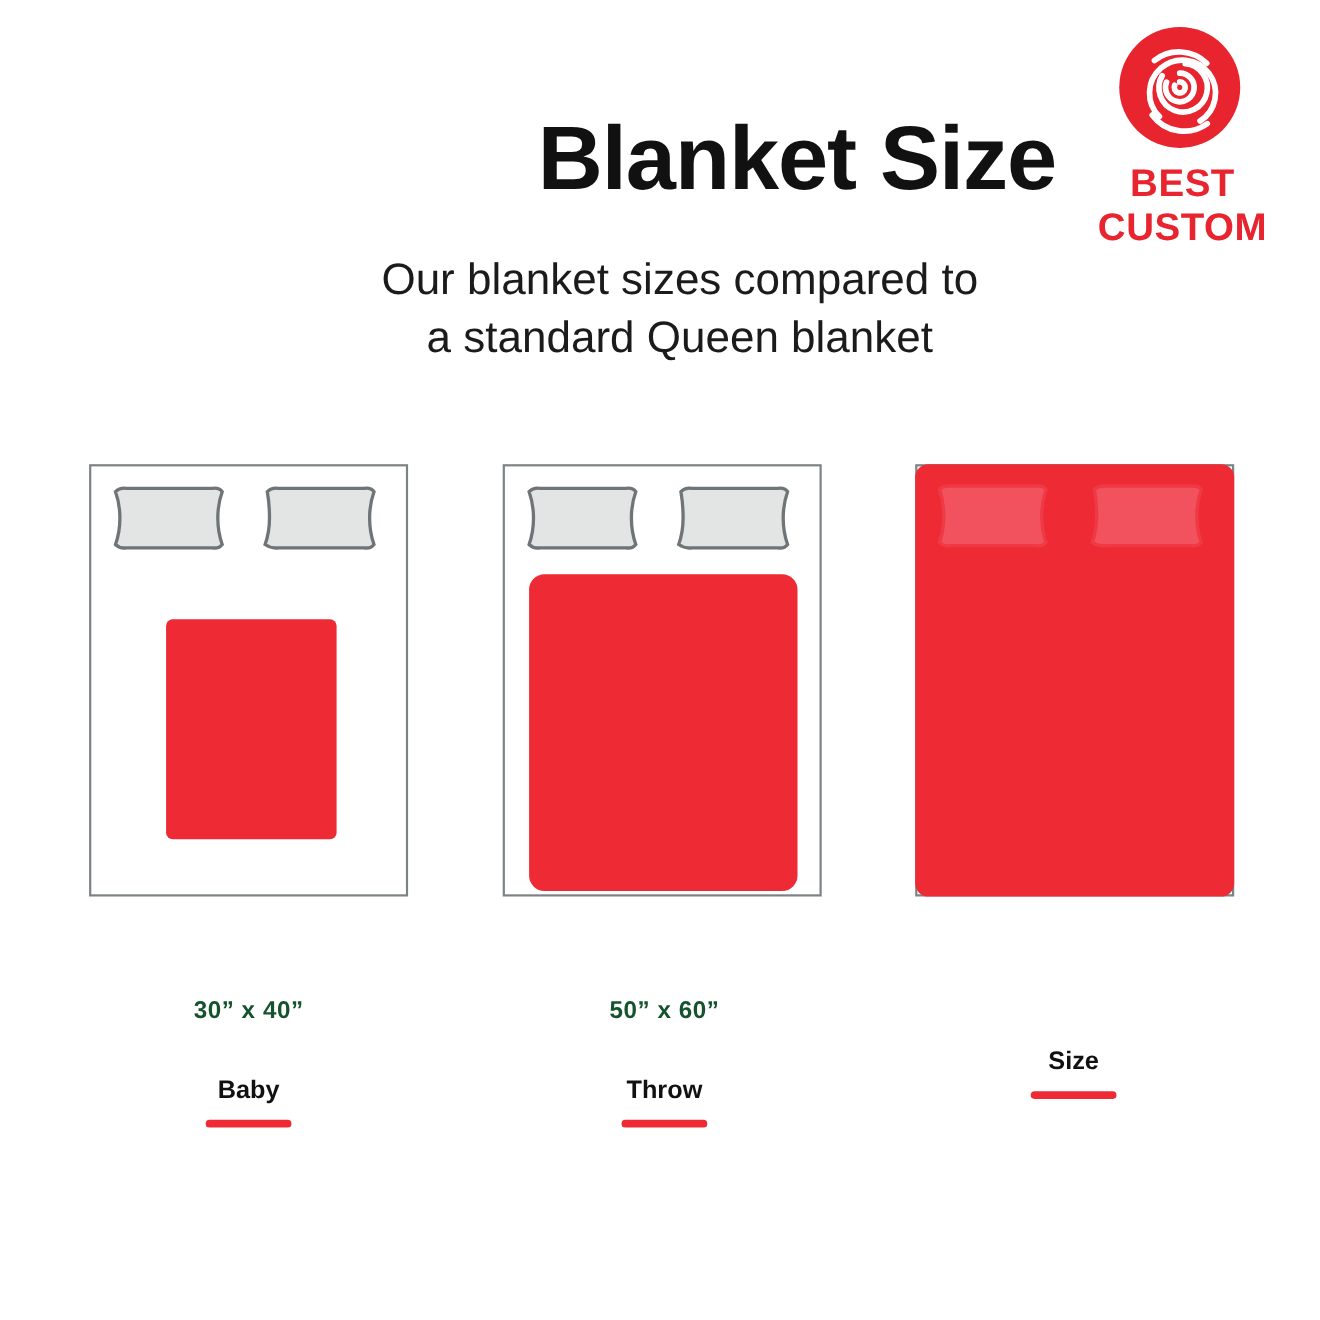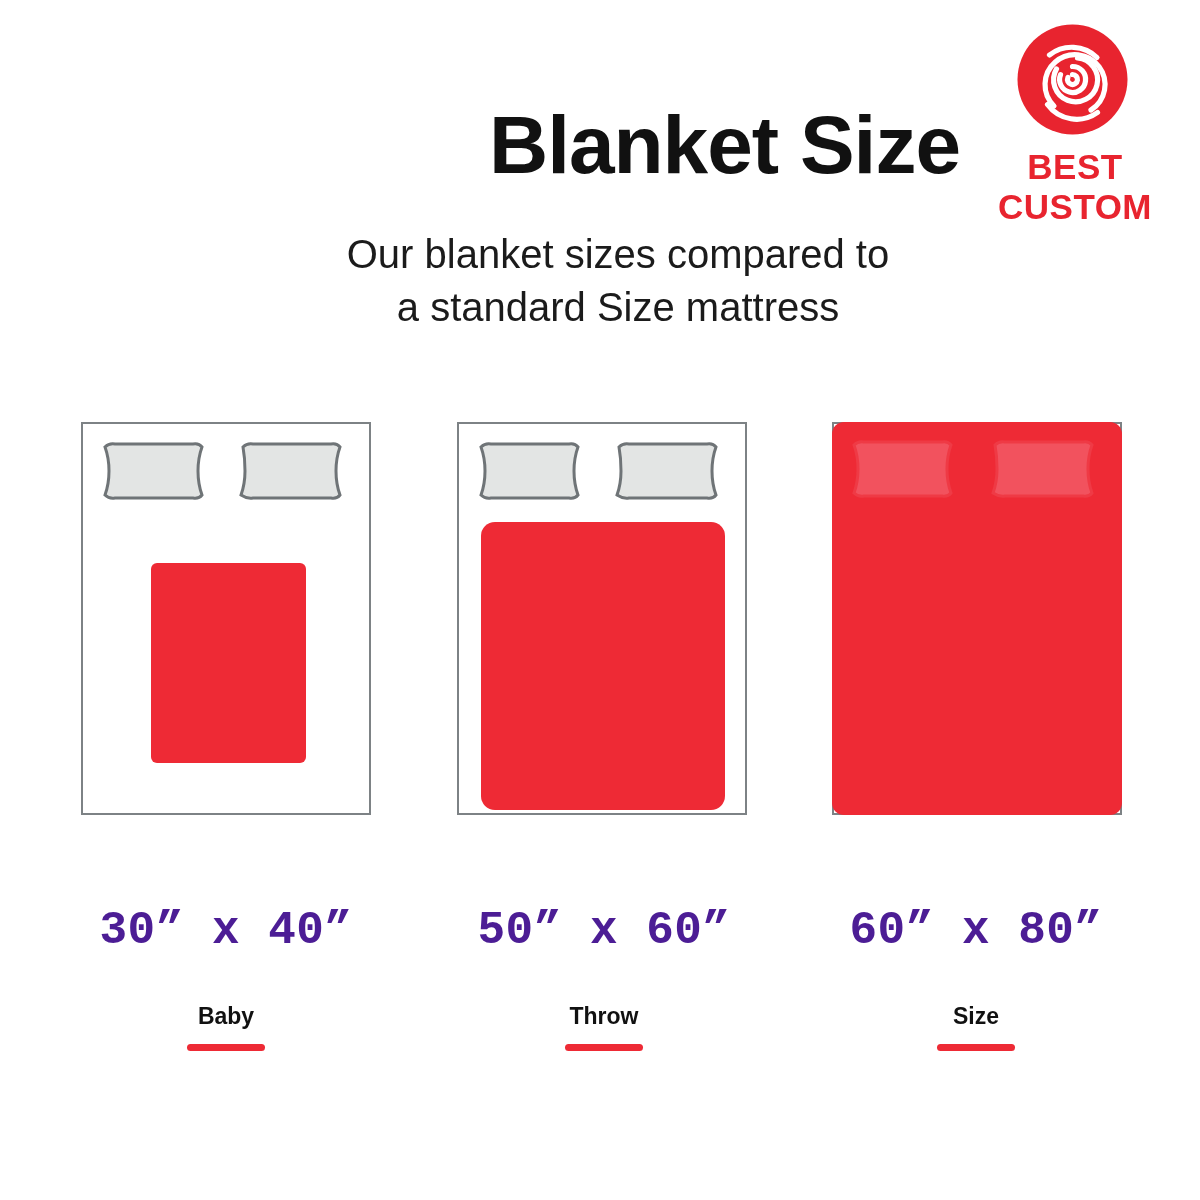--- a/index.html
+++ b/index.html
@@ -86,26 +86,26 @@
     position: absolute;
     background: #EE2A35;
   }
 
   
   .caption {
     position: absolute;
     text-align: center;
   }
   .dims {
-    font-size: 46px;
+    font-size: 22px;
     font-weight: bold;
-    color: #4c1d95;
+    color: #14532d;
     letter-spacing: 0.5px;
     white-space: nowrap;
-    font-family: Liberation Mono, monospace;
+    font-family: Liberation Sans, sans-serif;
   }
   .sizename {
     margin-top: 46px;
     font-size: 23px;
     font-weight: bold;
     color: #111111;
     font-family: "Liberation Sans", sans-serif;
   }
   .underline {
     margin: 14px auto 0 auto;
@@ -133,21 +133,21 @@
           <path d="M32.5 82.5 a 36 36 0 0 0 50 8"></path>
         </g>
       </svg>
     </div>
     <div class="brand-name">BEST CUSTOM</div>
   </div>
 
   <div class="title">Blanket Size</div>
   <div class="subtitle">
     <span class="subtitle-line">Our blanket sizes compared to</span>
-    <span class="subtitle-line">a standard Size mattress</span>
+    <span class="subtitle-line">a standard Queen blanket</span>
   </div>
 
   <div class="bed" style="left:81px; top:422px; width:290px; height:393px;">
     <svg width="286" height="389" viewBox="0 0 286 389" style="position:absolute;left:0;top:0;" aria-hidden="true">
 
       <path d="M22,23 Q26,19 32,20 L110,20 Q116,19 119,23 Q115,34 115,47 Q115,60 119,71 Q116,75 110,74 L32,74 Q26,75 22,71 Q26,60 26,47 Q26,34 22,23 Z" fill="#e3e5e4" stroke="#6f7477" stroke-width="3"></path>
 
       <path d="M160,23 Q164,19 170,20 L248,20 Q254,19 257,23 Q253,34 253,47 Q253,60 257,71 Q254,75 248,74 L170,74 Q164,75 158,71 Q162,60 162,47 Q162,34 160,23 Z" fill="#e3e5e4" stroke="#6f7477" stroke-width="3"></path>
     </svg>
     <div class="blanket" style="left:68px; top:139px; width:155px; height:200px; border-radius:6px;"></div>
@@ -176,18 +176,17 @@
     <div class="underline"></div>
   </div>
 
   <div class="caption" style="left:454px; top:905px; width:300px;">
     <div class="dims">50” x 60”</div>
     <div class="sizename">Throw</div>
     <div class="underline"></div>
   </div>
 
   <div class="caption" style="left:826px; top:905px; width:300px;">
-    <div class="dims">60” x 80”</div>
     <div class="sizename">Size</div>
     <div class="underline"></div>
   </div>
 
 </div>
 
 </body></html>

